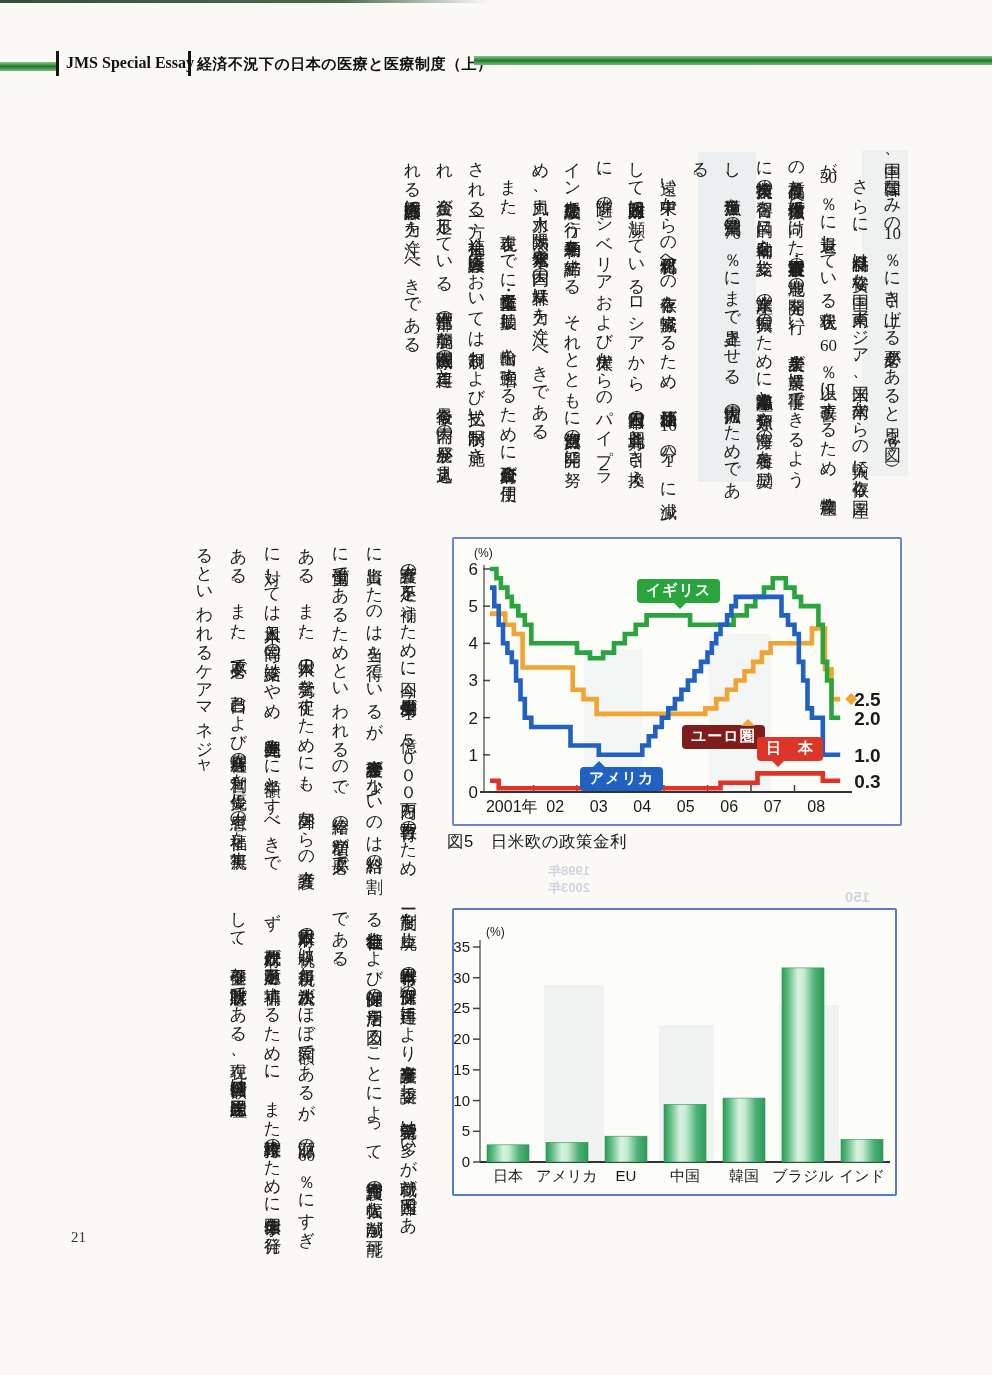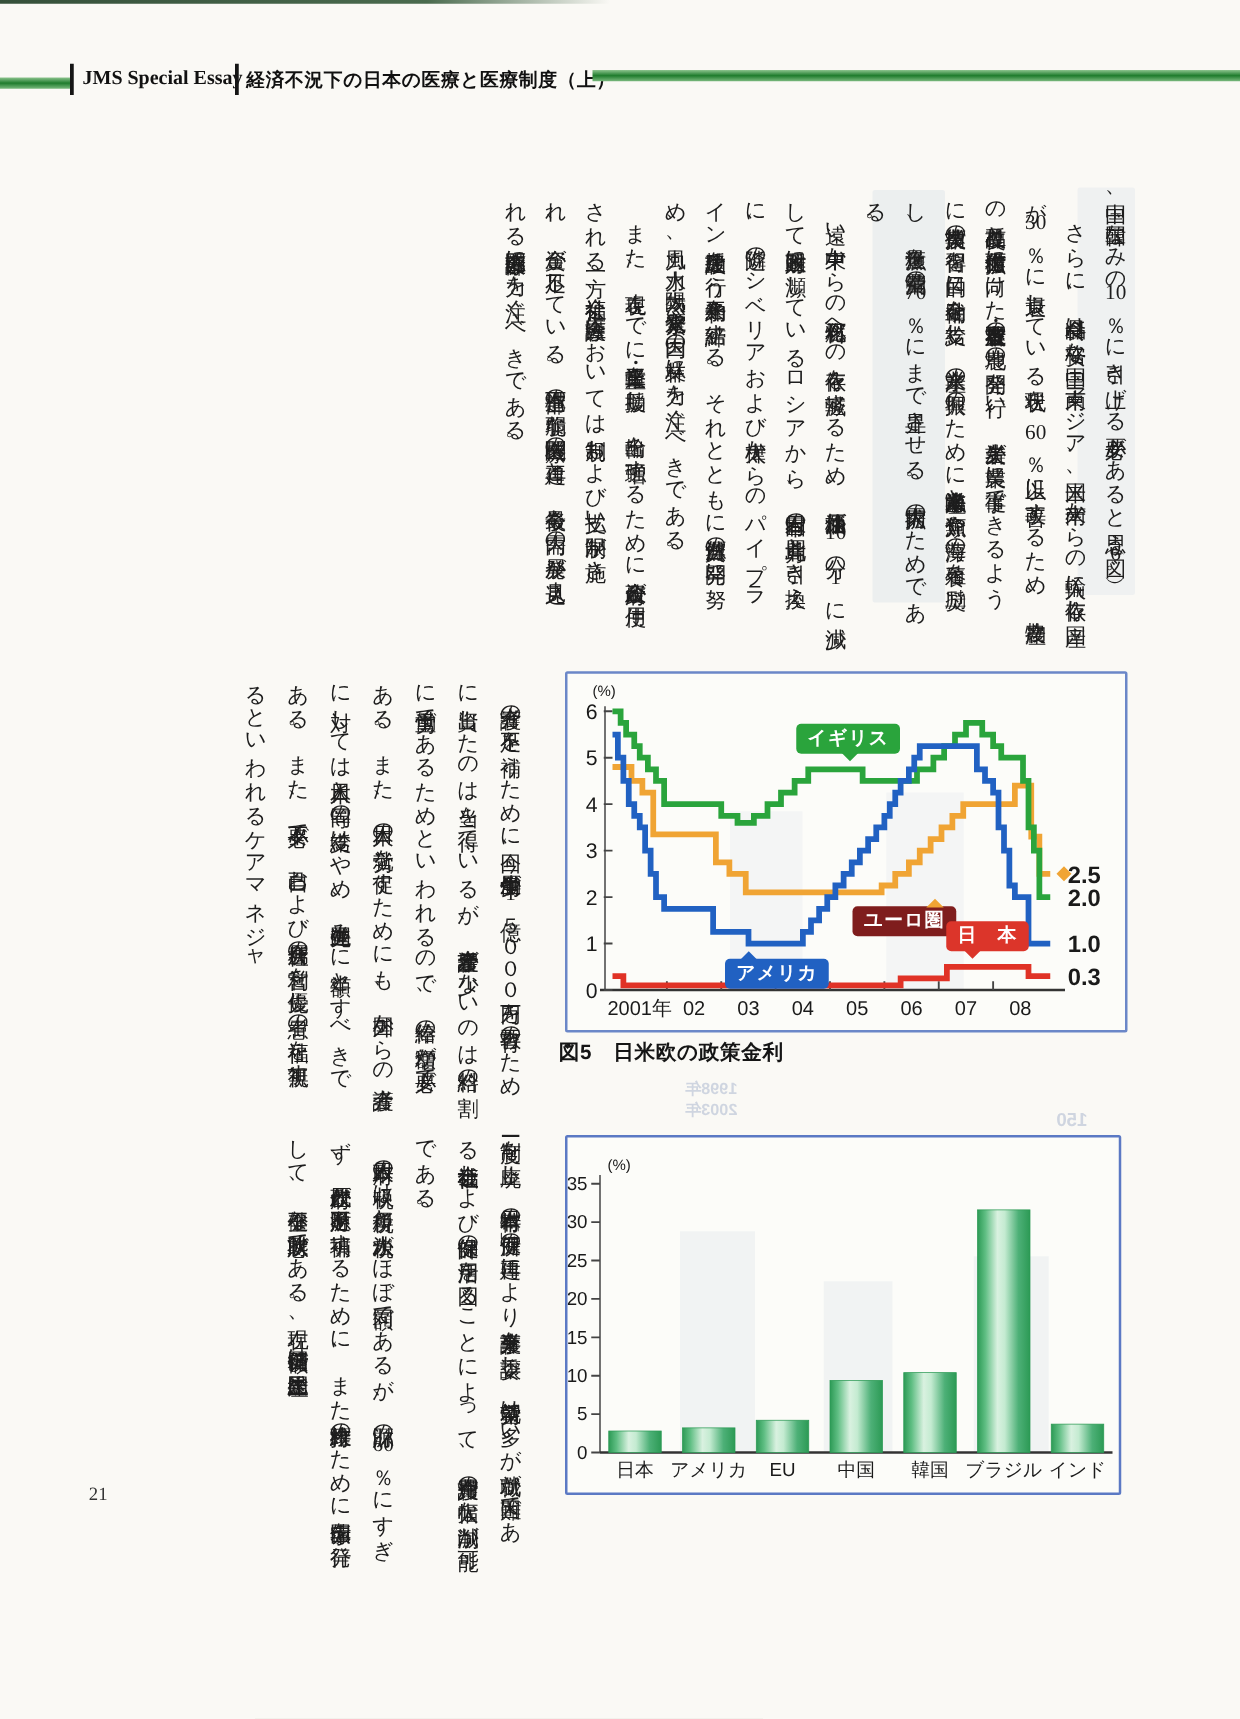--- a/index.html
+++ b/index.html
@@ -46,23 +46,23 @@
   .ax6{font-size:15px;}
   .cat6{font-size:15px;font-weight:500;}
   .clabel{position:absolute;color:#fff;font:bold 15px "Liberation Sans",sans-serif;
           padding:2px 9px 3px;border-radius:4px;letter-spacing:1px;white-space:nowrap;text-align:right;}
   .clabel::after{content:'';position:absolute;width:0;height:0;border:7px solid transparent;}
   .uk{left:183px;top:40px;background:#2aa43c;}  .uk::after{bottom:-13px;left:36px;border-top-color:#2aa43c;}
   .euro{left:228px;top:186px;background:#7f1d1d;}.euro::after{top:-13px;right:10px;border-bottom-color:#f0a434;}
   .us{left:126px;top:228px;background:#2161c2;} .us::after{top:-13px;left:12px;border-bottom-color:#2161c2;}
   .jp{left:303px;top:198px;background:#dc352a;font-family:Liberation Serif, serif;} .jp::after{bottom:-13px;left:14px;border-top-color:#dc352a;}
   .caption{position:absolute;font:500 16.5px "Liberation Sans","DejaVu Sans",sans-serif;color:#151515;letter-spacing:.5px;}
-  .cap5{left:447px;top:831px;font-weight:bold;}
+  .cap5{left:447px;top:831px;}
   .cap6{left:452px;top:1203px;}
-  .page-number{position:absolute;left:71px;top:1188px;font:15px "Liberation Serif",serif;color:#333;}
+  .page-number{position:absolute;left:71px;top:1229px;font:15px "Liberation Serif",serif;color:#333;}
 </style>
 </head>
 <body>
 
 <div class="page">
   <div class="top-edge"></div>
 
   <div class="grn left"></div>
   <div class="vbar b1"></div>
   <div class="hdr-series">JMS Special Essay</div>

